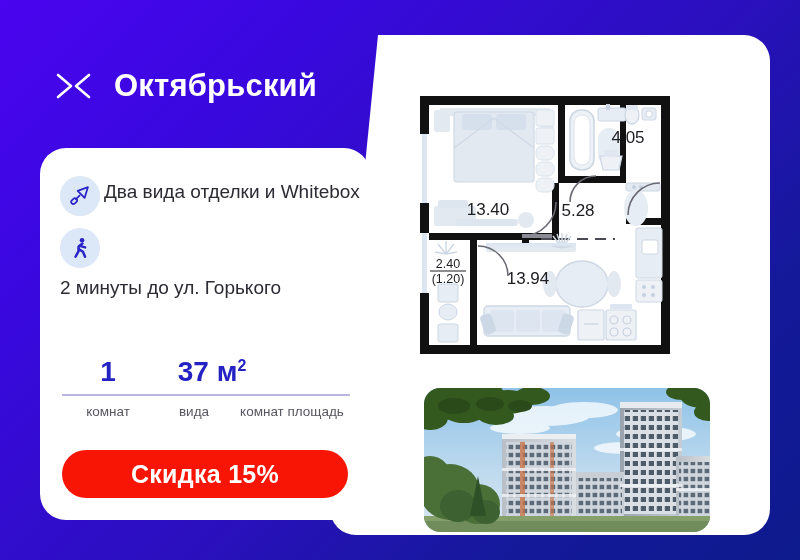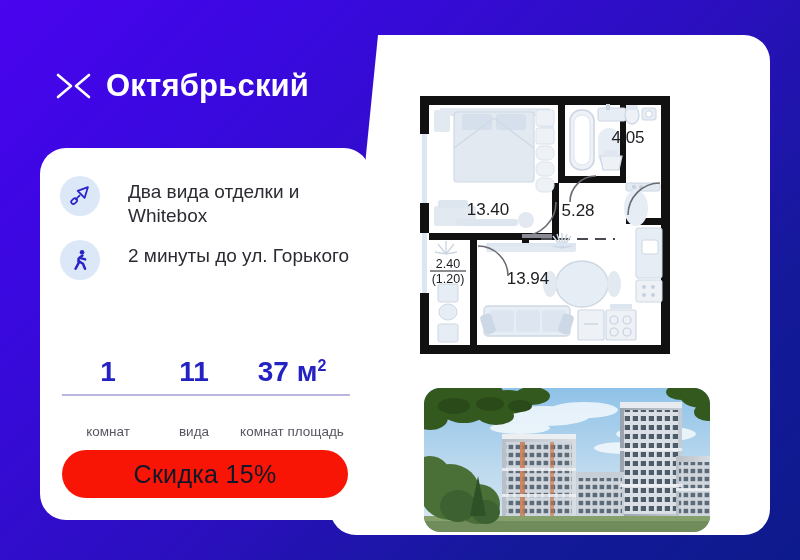--- a/index.html
+++ b/index.html
@@ -15,38 +15,38 @@
     position:absolute; left:330px; top:35px; width:440px; height:500px;
     background:#ffffff;
     border-radius:26px 26px 26px 26px;
     -webkit-clip-path: polygon(48px 0%, 100% 0%, 100% 100%, 0% 100%, 0% 96%);
     clip-path: polygon(48px 0%, 100% 0%, 100% 100%, 0% 100%, 0% 96%);
   }
 
   
   .logo{
     position:absolute; left:56px; top:68px;
-    display:flex; align-items:center; gap:14px;
+    display:flex; align-items:center; gap:22px;
     color:#ffffff;
   }
   .logo-mark{ width:36px; height:28px; flex:none; }
   .logo-text{
     font-size:31px; font-weight:700; letter-spacing:.2px; color:#fff;
     white-space:nowrap;
   }
 
   
   .left-card{
     position:absolute; left:40px; top:148px; width:330px; height:372px;
     background:#fff; border-radius:26px;
   }
 
   .features{ position:absolute; left:20px; top:28px; width:300px; }
-  .feature{ display:flex; align-items:flex-start; gap:28px; margin-bottom:12px; }
-  .feature:last-child{ margin-bottom:0; }
+  .feature{ display:flex; align-items:flex-start; gap:4px; margin-bottom:12px; }
+  .feature:last-child{ margin-bottom:0;flex-direction:column; }
   .feat-icon{
     width:40px; height:40px; border-radius:50%;
     background:#dce8f7; flex:none;
     display:flex; align-items:center; justify-content:center;
   }
   .feat-text{
     font-size:19px; line-height:24px; color:#2b2b33; font-weight:400;
     padding-top:4px;
   }
 
@@ -54,29 +54,29 @@
   .stats{ position:absolute; left:22px; top:208px; width:288px; }
   .stats-nums{ display:flex; align-items:flex-end; }
   .stat-num{
     font-size:28px; font-weight:700; color:#2522c4; text-align:center;
     white-space:nowrap;
   }
   .stat-num sup{ font-size:16px; font-weight:700; vertical-align:super; }
   .stats-rule{ height:2px; background:#b9b7e0; margin:6px 0 7px; }
   .stats-labels{ display:flex; align-items:flex-start; }
   .stat-lab{
-    font-size:13.5px; line-height:17px; color:#575761; text-align:center;margin-top:20px;
+    font-size:13.5px; line-height:17px; color:#575761; text-align:center;
   }
   .col-1{ width:92px; } .col-2{ width:80px; } .col-3{ width:116px; }
 
   
   .discount{
     position:absolute; left:22px; top:302px; width:286px; height:48px;
     background:#f91505; border-radius:24px; border:none;
-    color:#0f172a; font-size:25px; font-weight:400;
+    color:#ffffff; font-size:25px; font-weight:700;
     font-family:"Liberation Sans", sans-serif;
     display:flex; align-items:center; justify-content:center;
     letter-spacing:.3px;
   }
 
   
   .floorplan{ position:absolute; left:410px; top:88px; width:270px; height:275px; }
 
   
   .photo{
@@ -126,21 +126,20 @@
         </svg>
       </span>
       <span class="feat-text">2 минуты до ул. Горького</span>
     </div>
 
   </div>
 
   <div class="stats">
     <div class="stats-nums">
       <div class="stat-num col-1">1</div>
-      <div class="stat-num col-2">11</div>
       <div class="stat-num col-3"><span>37</span> м<sup>2</sup></div>
     </div>
     <div class="stats-rule"></div>
     <div class="stats-labels">
       <div class="stat-lab col-1">комнат</div>
       <div class="stat-lab col-2">вида</div>
       <div class="stat-lab col-3">комнат площадь</div>
     </div>
   </div>
 

